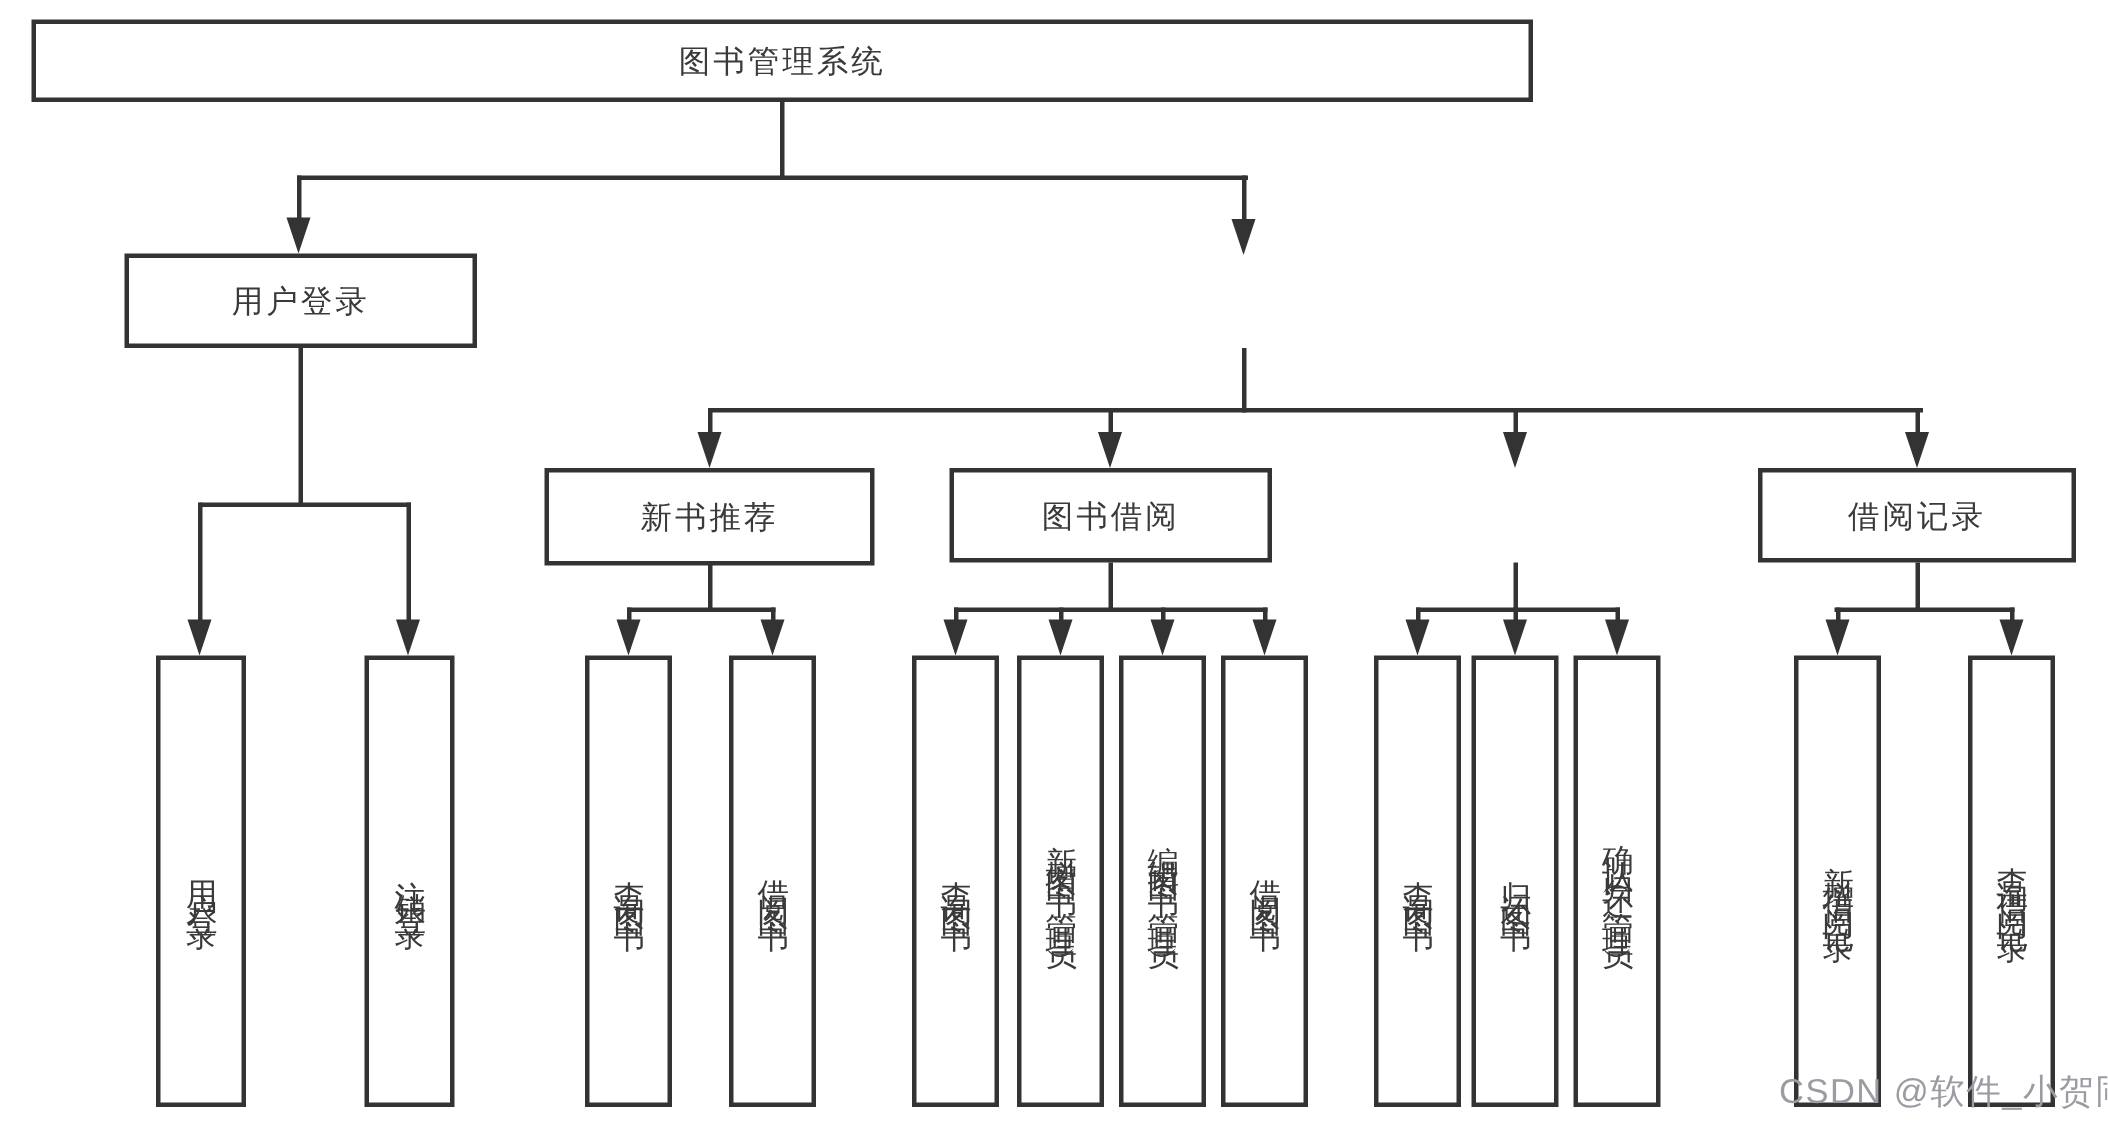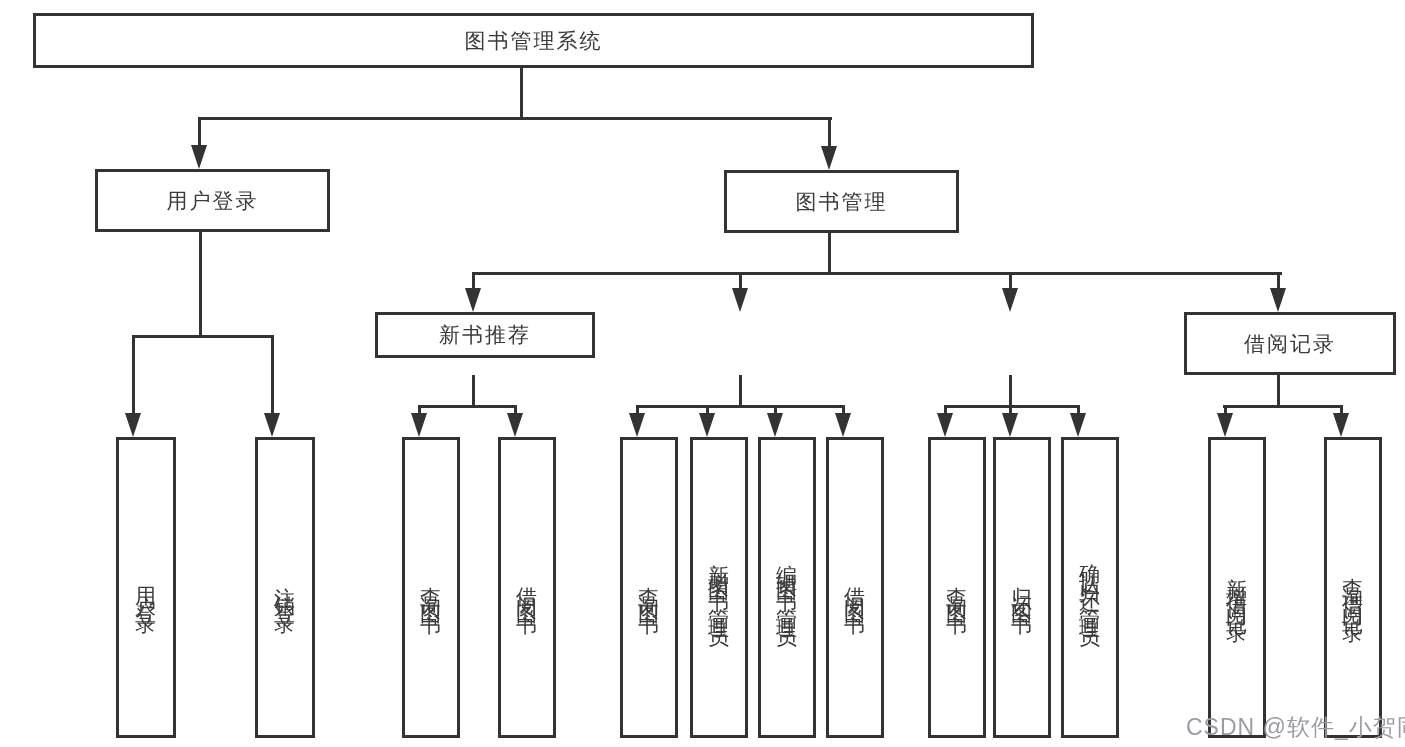--- a/index.html
+++ b/index.html
@@ -2,21 +2,21 @@
 <html><head>
 <meta charset="utf-8">
 <style>
   html,body{margin:0;padding:0;background:#ffffff;}
   .stage{
     position:relative;width:1405px;height:747px;background:#ffffff;overflow:hidden;
     font-family:"Liberation Sans","DejaVu Sans",sans-serif;color:#333;
   }
   .box{
     position:absolute;border:3px solid #333;background:#fff;box-sizing:border-box;
-    display:flex;align-items:center;justify-content:center;color:#3a3a3a;margin-left:12px;
+    display:flex;align-items:center;justify-content:center;color:#3a3a3a;
   }
   .hlabel{font-size:21px;letter-spacing:2px;}
   .leaf{
     top:437px;height:301px;width:58px;
     writing-mode:vertical-rl;text-orientation:mixed;
     font-size:21px;letter-spacing:9px;line-height:1;
   }
   .vline,.hline{position:absolute;background:#333;}
   .vline{width:3px;}
   .hline{height:3px;}
@@ -38,41 +38,41 @@
   <div class="box hlabel" style="left:21px;top:13px;width:1001px;height:55px">图书管理系统</div>
 
   <div class="vline" style="left:520px;top:68px;height:52px"></div>
   <div class="hline" style="left:198px;top:117px;width:634px"></div>
   <div class="vline" style="left:198px;top:117px;height:31px"></div>
   <div class="arrow" style="left:191px;top:145px"></div>
   <div class="vline" style="left:828px;top:117px;height:32px"></div>
   <div class="arrow" style="left:821px;top:146px"></div>
 
   <div class="box hlabel" style="left:83px;top:169px;width:235px;height:63px">用户登录</div>
-  <div class="box hlabel" style="left:712px;top:170px;width:235px;height:63px">图书管理</div>
 
   <div class="vline" style="left:199px;top:231px;height:107px"></div>
   <div class="hline" style="left:133px;top:335px;width:141px"></div>
   <div class="vline" style="left:132px;top:335px;height:81px"></div>
   <div class="arrow" style="left:125px;top:413px"></div>
   <div class="vline" style="left:271px;top:335px;height:81px"></div>
   <div class="arrow" style="left:264px;top:413px"></div>
 
   <div class="vline" style="left:828px;top:232px;height:43px"></div>
   <div class="hline" style="left:472px;top:272px;width:810px"></div>
   <div class="vline" style="left:472px;top:272px;height:20px"></div>
   <div class="arrow" style="left:465px;top:288px"></div>
   <div class="vline" style="left:739px;top:272px;height:20px"></div>
   <div class="arrow" style="left:732px;top:288px"></div>
   <div class="vline" style="left:1009px;top:272px;height:20px"></div>
   <div class="arrow" style="left:1002px;top:288px"></div>
   <div class="vline" style="left:1277px;top:272px;height:20px"></div>
   <div class="arrow" style="left:1270px;top:288px"></div>
 
-  <div class="box hlabel" style="left:363px;top:312px;width:220px;height:46px">新书推荐</div>
+  <div class="box hlabel" style="left:363px;top:312px;width:220px;height:65px">新书推荐</div>
+  <div class="box hlabel" style="left:633px;top:312px;width:215px;height:63px">图书借阅</div>
   <div class="box hlabel" style="left:1172px;top:312px;width:212px;height:63px">借阅记录</div>
 
   <div class="vline" style="left:472px;top:375px;height:32px"></div>
   <div class="hline" style="left:418px;top:405px;width:99px"></div>
   <div class="vline" style="left:418px;top:405px;height:11px"></div>
   <div class="arrow" style="left:411px;top:413px"></div>
   <div class="vline" style="left:514px;top:405px;height:11px"></div>
   <div class="arrow" style="left:507px;top:413px"></div>
 
   <div class="vline" style="left:739px;top:375px;height:32px"></div>

